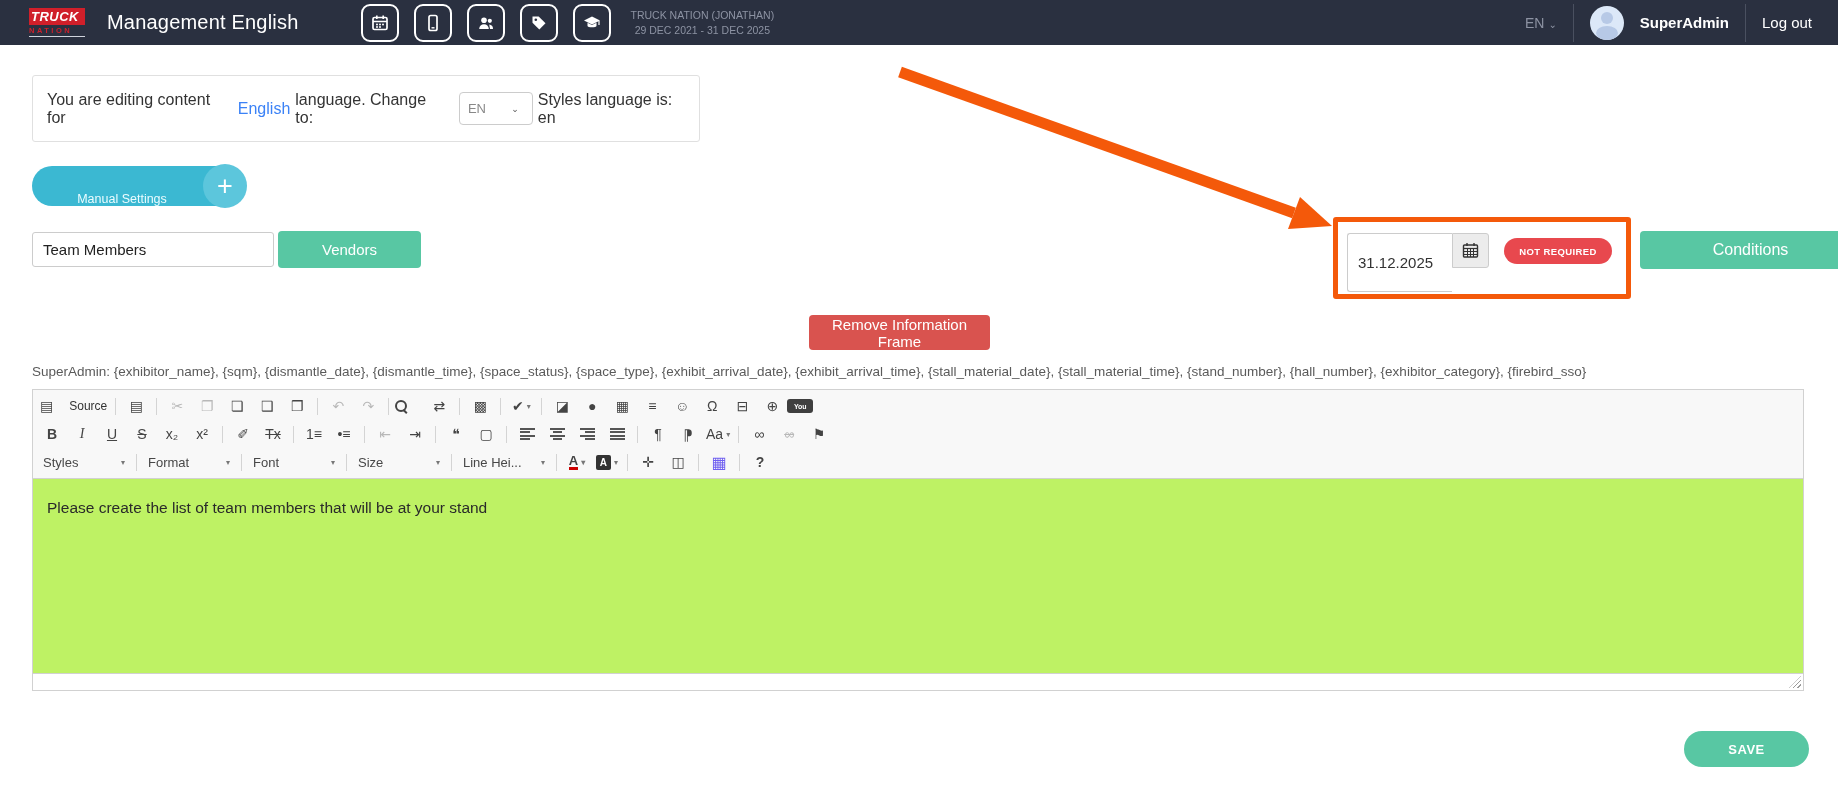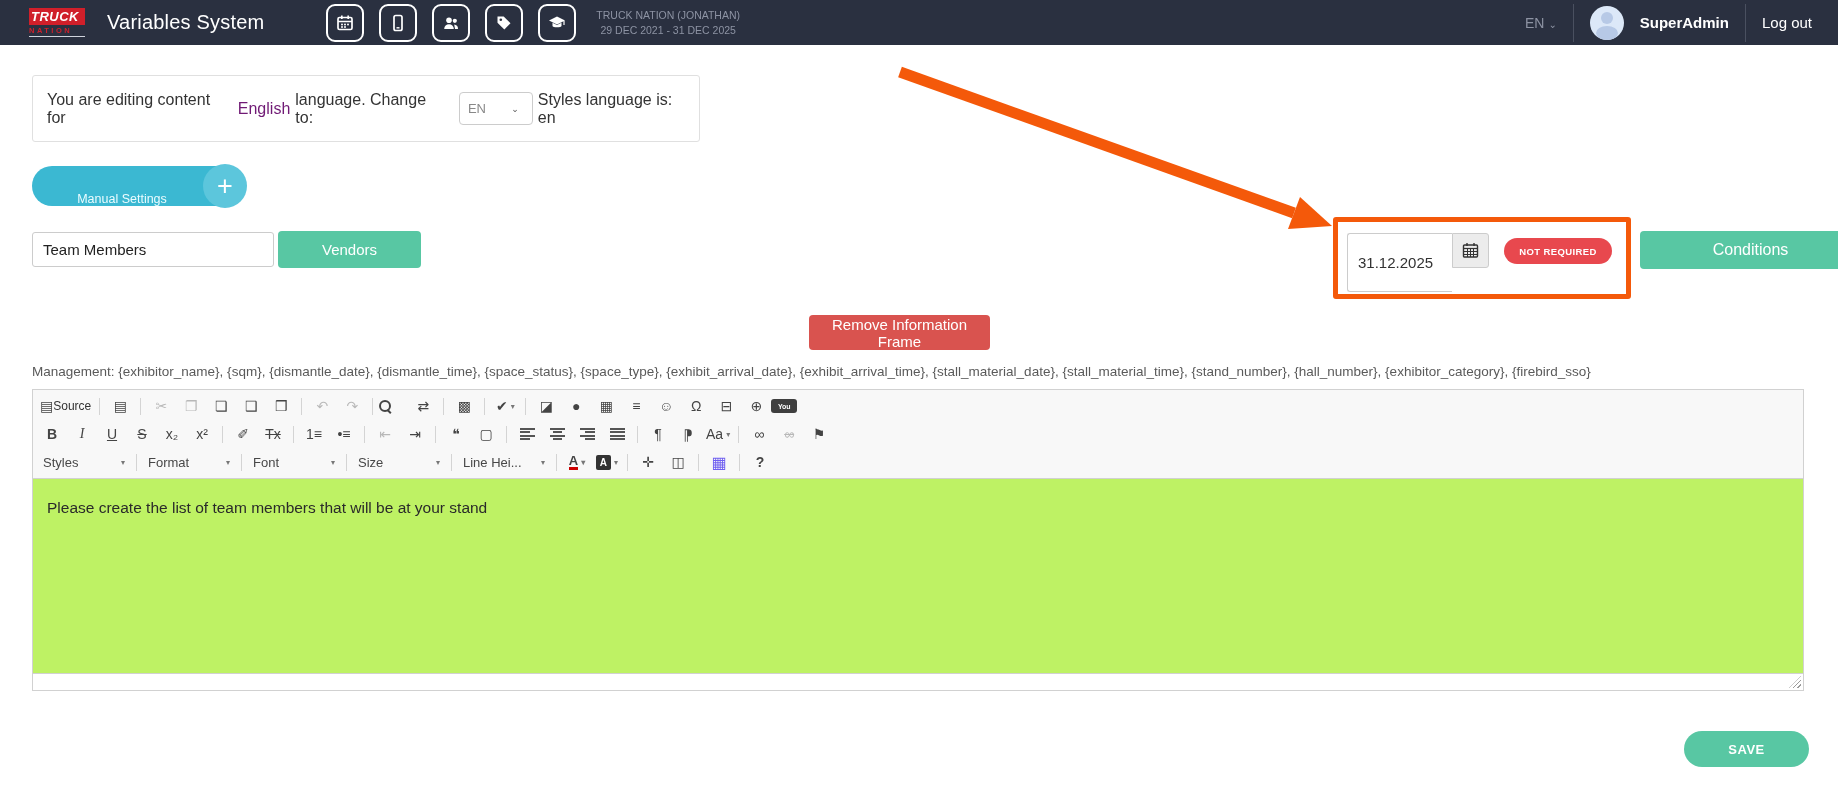--- a/index.html
+++ b/index.html
@@ -18,21 +18,21 @@
   .nav-lang{color:#8d93a3;font-size:14px;cursor:pointer;}
   .nav-divider{width:1px;height:38px;background:#4a5060;}
   .avatar{width:34px;height:34px;border-radius:50%;background:#dce8f8;position:relative;overflow:hidden;cursor:pointer;}
   .avatar::before{content:"";position:absolute;left:11px;top:6px;width:12px;height:12px;border-radius:50%;background:#b7c9e6;}
   .avatar::after{content:"";position:absolute;left:6px;top:20px;width:22px;height:14px;border-radius:50%;background:#b7c9e6;}
   .nav-user{color:#fff;font-size:15px;font-weight:bold;}
   .nav-logout{color:#fff;font-size:15px;cursor:pointer;}
 
   
   .banner{position:absolute;left:32px;top:75px;width:652px;height:65px;border:1px solid #e0e0e0;border-radius:3px;background:#fff;display:flex;align-items:center;padding-left:14px;font-size:16px;color:#333;}
-  .banner .muted{color:#701a75;}
+  .banner .muted{color:#3b82f6;}
   .banner span{margin-right:5px;}
   .lang-select{display:inline-flex;align-items:center;justify-content:space-between;width:56px;height:31px;border:1px solid #ccc;border-radius:4px;padding:0 8px;margin:0 6px;cursor:pointer;background:#fff;}
   .lang-select .val{color:#888;font-size:13px;}
   .lang-select .caret{color:#555;font-size:9px;}
 
   
   .manual-pill{position:absolute;left:32px;top:166px;width:214px;height:40px;border-radius:20px;background:#3bb8d2;display:flex;align-items:flex-end;justify-content:center;cursor:pointer;}
   .manual-pill .lbl{color:#eafcff;font-size:12.5px;margin-right:34px;}
   .manual-plus{position:absolute;right:-1px;top:-2px;width:44px;height:44px;border-radius:50%;background:#5cc6dc;color:#fff;font-size:27px;font-weight:300;display:flex;align-items:center;justify-content:center;}
 
@@ -56,21 +56,21 @@
   
   .variables{position:absolute;left:32px;top:364px;width:1770px;font-size:13.5px;color:#5a5a5a;}
 
   
   .editor{position:absolute;left:32px;top:389px;width:1772px;height:302px;border:1px solid #d1d1d1;background:#fff;box-sizing:border-box;display:flex;flex-direction:column;}
   .toolbar{background:#f8f8f8;border-bottom:1px solid #d1d1d1;padding:2px 4px;}
   .tb-row{display:flex;align-items:center;height:28px;}
   .sep{width:1px;height:17px;background:#d4d4d4;margin:0 5px;flex:none;}
   .tb-btn{display:inline-flex;align-items:center;justify-content:center;min-width:24px;height:24px;padding:0 3px;border-radius:3px;color:#444;font-size:14px;cursor:pointer;white-space:nowrap;user-select:none;}
   .tb-btn.dis{opacity:.35;cursor:default;}
-  .tb-btn .lbl2{font-size:12px;margin-left:0;color:#333;text-align:center;}
+  .tb-btn .lbl2{font-size:12px;margin-left:16px;color:#333;text-align:center;}
   .tb-btn .caret{font-size:8px;color:#777;margin-left:3px;}
   .tb-btn.b{font-weight:bold;}
   .tb-btn.i{font-style:italic;font-family:"Liberation Serif",serif;}
   .tb-btn.u{text-decoration:underline;}
   .tb-btn.s{text-decoration:line-through;}
   .tb-btn.grid{color:#6f5ff0;font-size:16px;}
   .tb-btn.yt{background:#3f3f3f;color:#fff;font-size:7px;font-weight:bold;border-radius:3px;min-width:20px;height:14px;}
   .tb-combo{display:inline-flex;align-items:center;justify-content:space-between;min-width:82px;height:24px;padding:0 6px;color:#474747;font-size:13px;cursor:pointer;}
   .tb-combo .caret{font-size:8px;color:#777;margin-left:6px;}
   .mag{position:relative;width:14px;height:14px;display:inline-block;}
@@ -97,21 +97,21 @@
 </head>
 <body>
 
 <div class="page">
 
   <div class="navbar">
     <div class="logo">
       <div class="logo-top">TRUCK</div>
       <div class="logo-bottom">NATION</div>
     </div>
-    <div class="nav-title">Variables System</div>
+    <div class="nav-title">Management English</div>
 
     <div class="nav-icons">
       <button class="nav-icon">
         <svg width="20" height="20" viewBox="0 0 20 20">
             <rect x="3" y="4.5" width="14" height="12" rx="1.5" fill="none" stroke="#fff" stroke-width="1.7"></rect>
             <line x1="6.8" y1="2.5" x2="6.8" y2="6" stroke="#fff" stroke-width="1.7"></line>
             <line x1="13.2" y1="2.5" x2="13.2" y2="6" stroke="#fff" stroke-width="1.7"></line>
             <line x1="3" y1="8.5" x2="17" y2="8.5" stroke="#fff" stroke-width="1.5"></line>
             <circle cx="7" cy="11.5" r="1" fill="#fff"></circle>
             <circle cx="10" cy="11.5" r="1" fill="#fff"></circle>
@@ -201,21 +201,21 @@
   <div class="badge">NOT REQUIRED</div>
   <button class="conditions-btn">Conditions</button>
 
   <svg class="arrow-svg" width="1838" height="793">
     <line x1="900" y1="72" x2="1294" y2="213" stroke="#f4590a" stroke-width="11"></line>
     <polygon points="1332,226 1288,229 1300,197" fill="#f4590a"></polygon>
   </svg>
 
   <button class="remove-btn">Remove Information Frame</button>
 
-  <div class="variables">Management: {exhibitor_name}, {sqm}, {dismantle_date}, {dismantle_time}, {space_status}, {space_type}, {exhibit_arrival_date}, {exhibit_arrival_time}, {stall_material_date}, {stall_material_time}, {stand_number}, {hall_number}, {exhibitor_category}, {firebird_sso}</div>
+  <div class="variables">SuperAdmin: {exhibitor_name}, {sqm}, {dismantle_date}, {dismantle_time}, {space_status}, {space_type}, {exhibit_arrival_date}, {exhibit_arrival_time}, {stall_material_date}, {stall_material_time}, {stand_number}, {hall_number}, {exhibitor_category}, {firebird_sso}</div>
 
   <div class="editor">
     <div class="toolbar" id="toolbar">
         <div class="tb-row">
           <span class="tb-btn">
             <span class="g">▤</span>
             <span class="lbl2">Source</span>
           </span>
           <span class="sep"></span>
           <span class="tb-btn">

